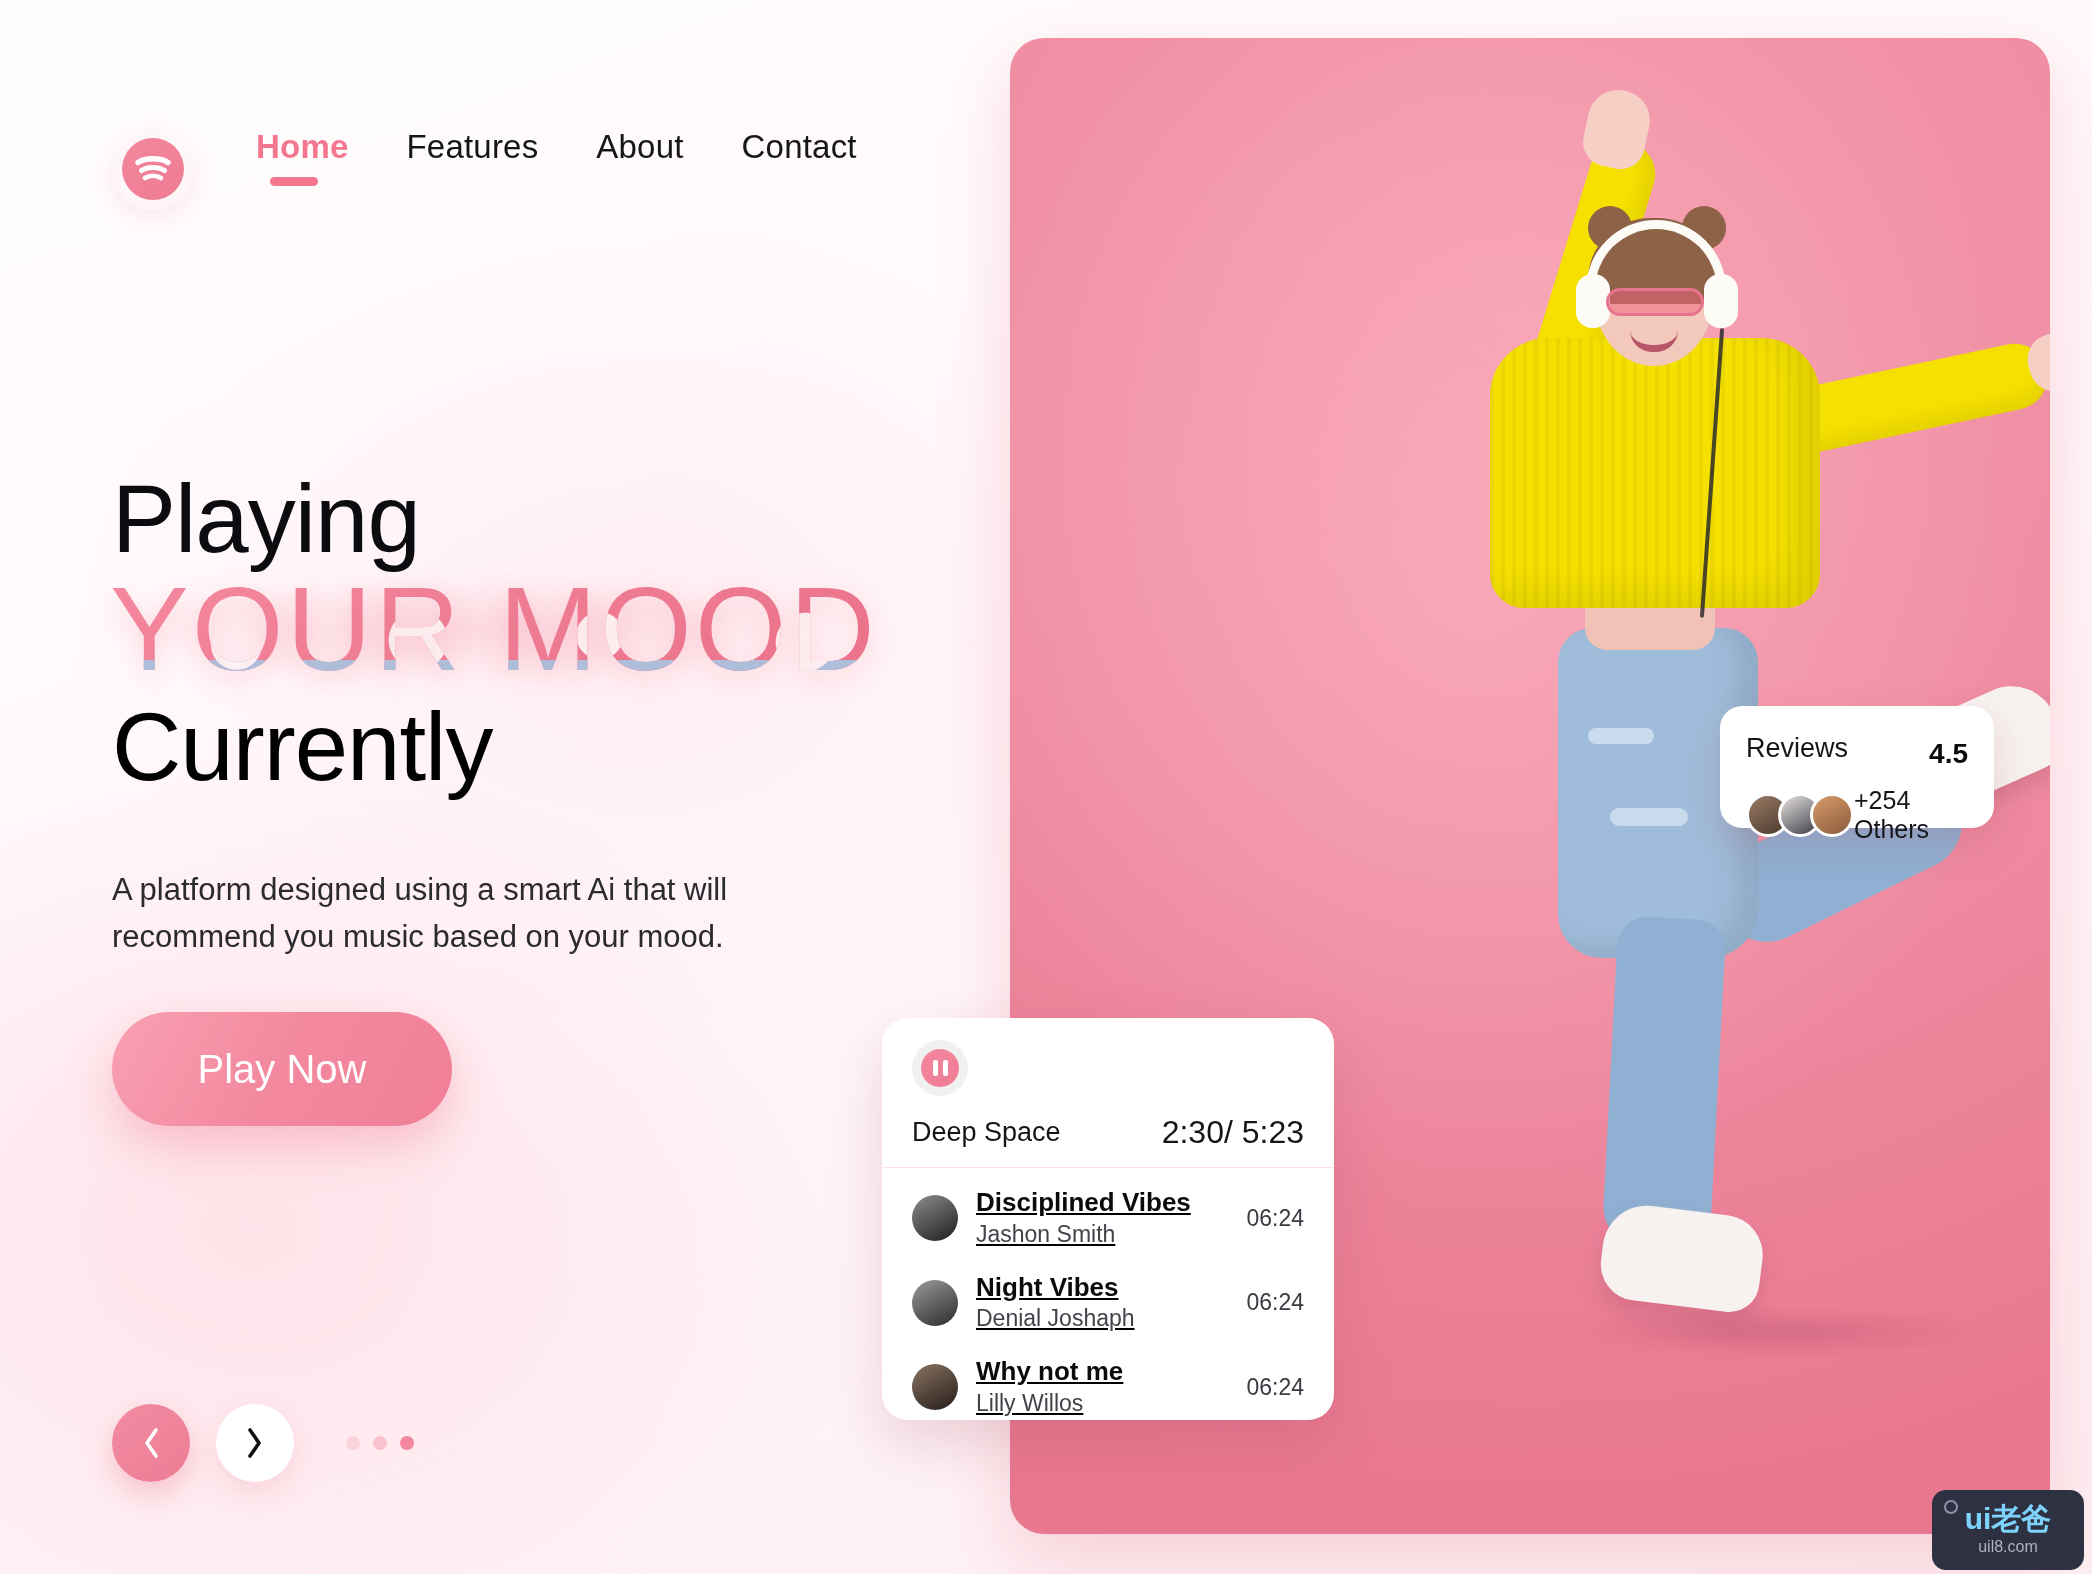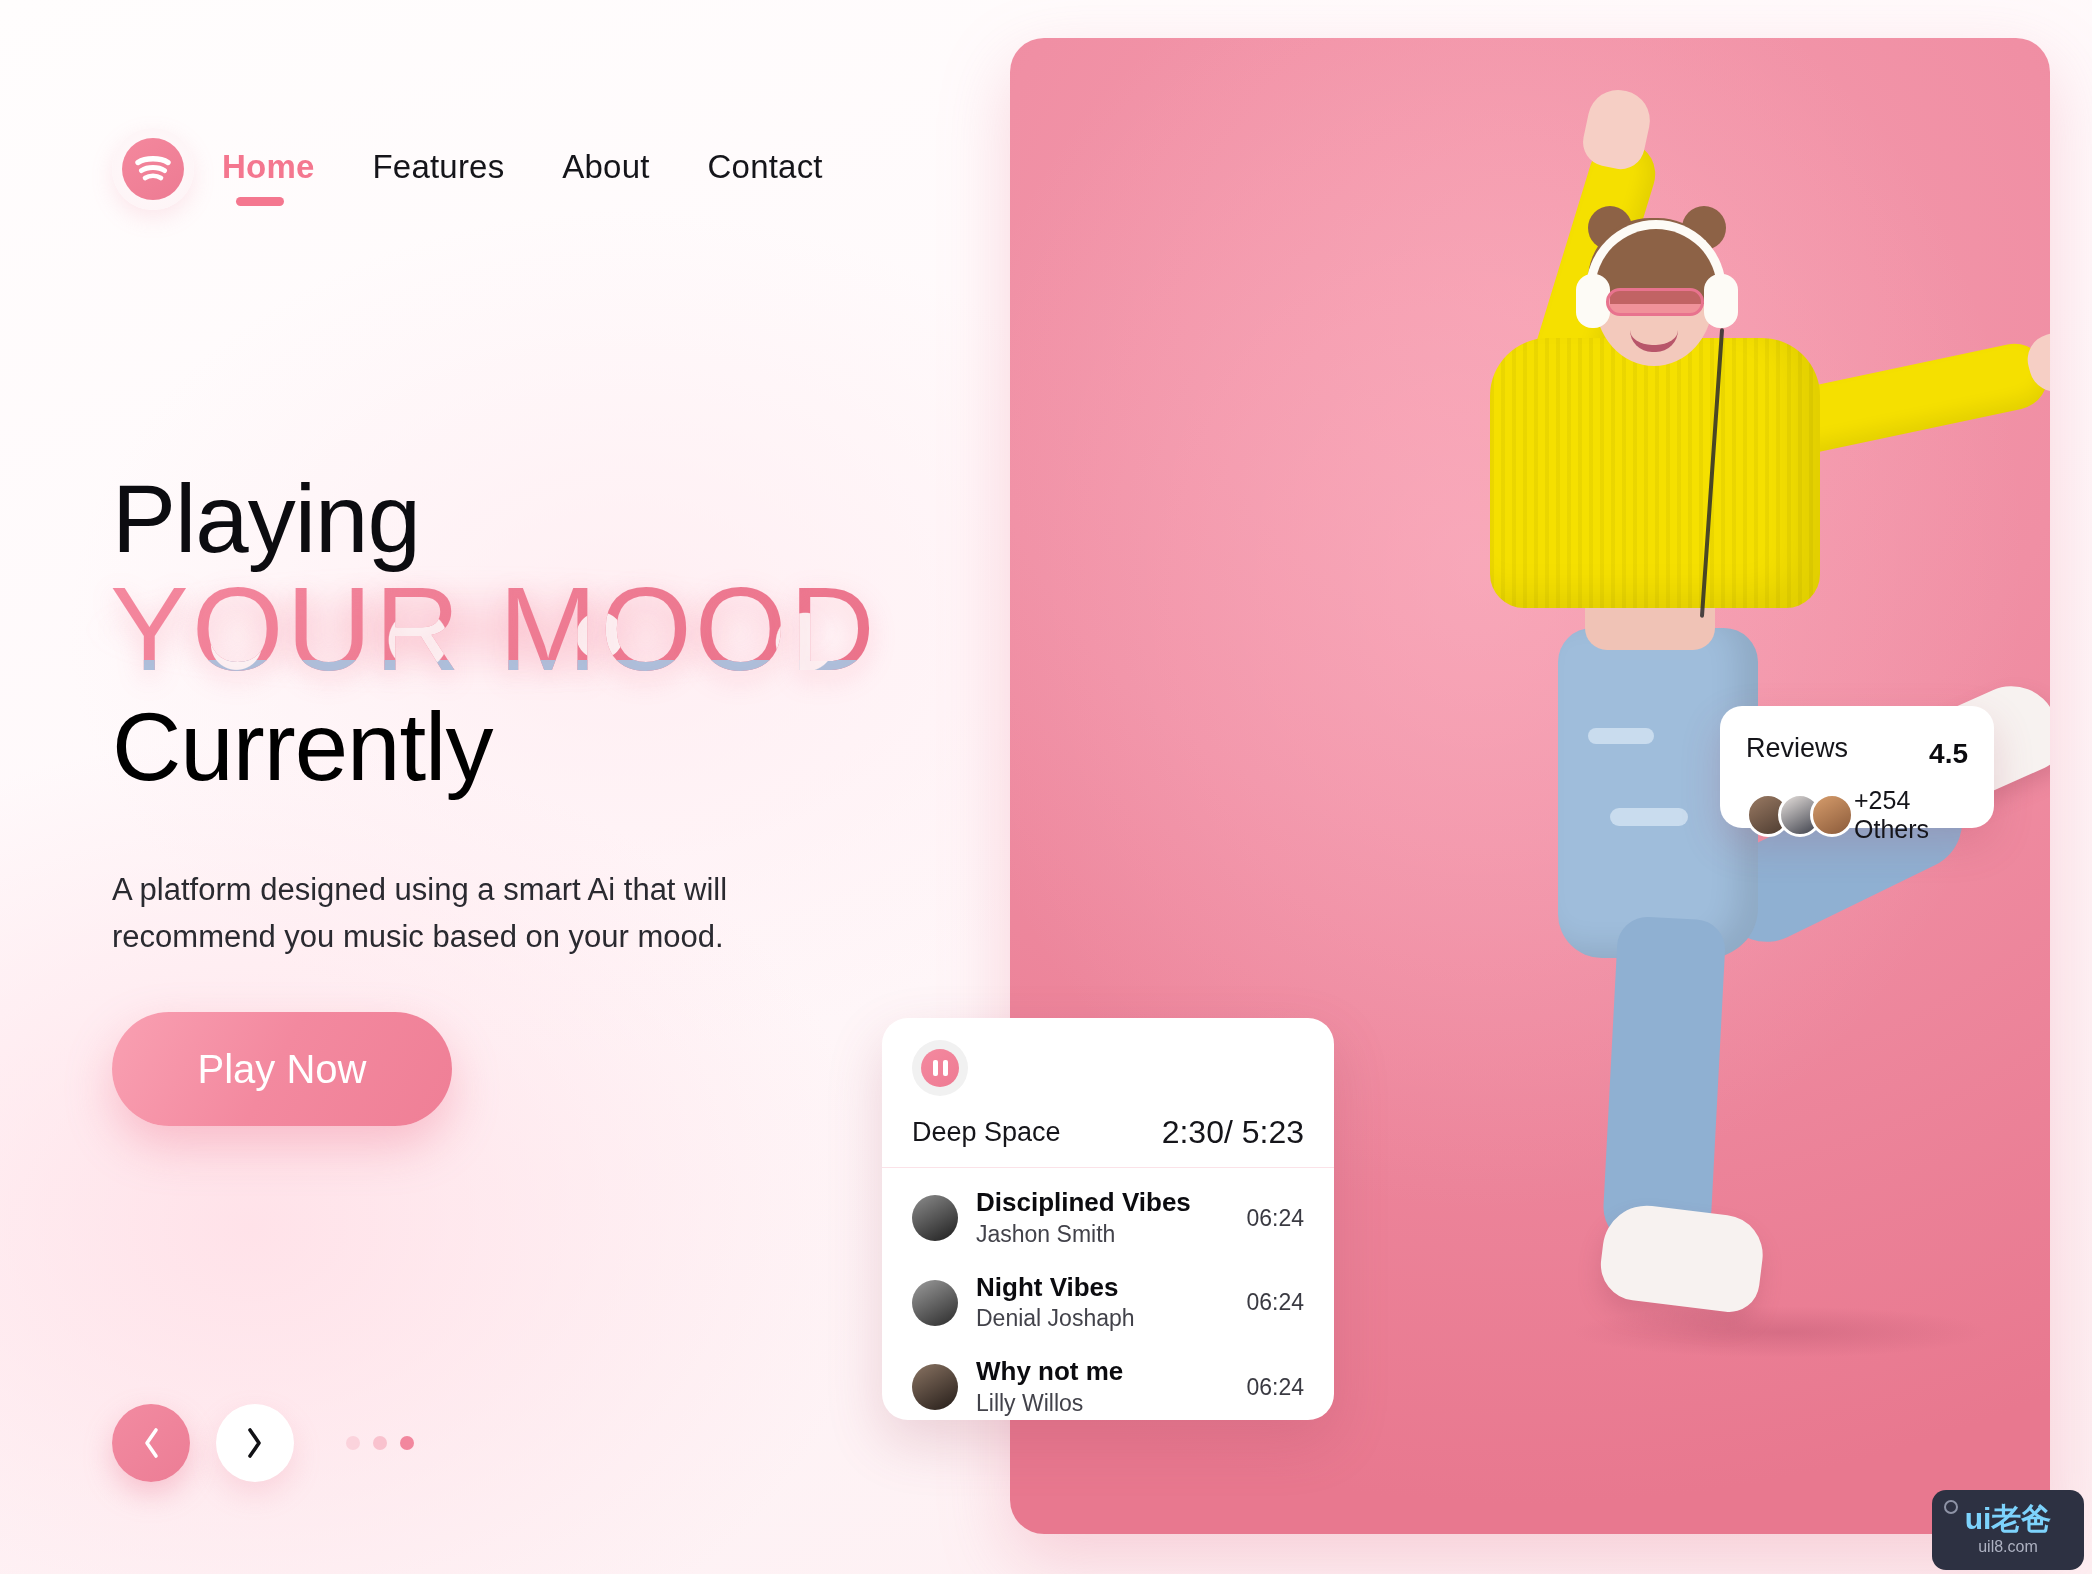--- a/index.html
+++ b/index.html
@@ -75,21 +75,21 @@
             border-radius:42px 46px 30px 34px; transform:rotate(-24deg);
             box-shadow:0 10px 18px rgba(150,70,90,.25); }
   .shoe-down{ left:592px; top:1172px; width:160px; height:96px; background:#f7f2f0;
               border-radius:44px 40px 30px 36px; transform:rotate(7deg);
               box-shadow:0 14px 22px rgba(150,70,90,.22); }
   .shadow-floor{ left:560px; top:1268px; width:420px; height:52px;
               background:radial-gradient(ellipse at center, rgba(190,90,115,.45) 0%, rgba(190,90,115,0) 70%);
               border-radius:50%; }
 
   
-  .navbar{ position:absolute; left:112px; top:128px; display:flex; align-items:center; gap:28px; }
+  .navbar{ position:absolute; left:112px; top:128px; display:flex; align-items:flex-start; gap:62px; }
   .logo-wrap{ width:82px; height:82px; border-radius:50%;
       background:radial-gradient(circle at 50% 45%, #fffafb 0%, #fdf3f5 100%);
       display:flex; align-items:center; justify-content:center;
       box-shadow:0 8px 22px rgba(240,140,160,.18); }
   .logo-circle{ width:62px; height:62px; border-radius:50%;
       background:linear-gradient(145deg,#f4889d 0%, #ed7b93 100%);
       display:flex; align-items:center; justify-content:center; }
   .nav-links{ display:flex; align-items:center; gap:58px; }
   .nav-item{ position:relative; font-size:33px; color:#15151a; letter-spacing:.2px;
              cursor:pointer; padding-bottom:4px; }
@@ -174,21 +174,21 @@
   .pause-inner{ width:38px; height:38px; border-radius:50%;
      background:linear-gradient(140deg,#f4899f 0%, #ee7b93 100%);
      display:flex; align-items:center; justify-content:center; gap:5px; }
   .pause-bar{ width:5px; height:16px; background:#fff; border-radius:2px; }
   .pl-nowrow{ display:flex; justify-content:space-between; align-items:center; margin-top:18px; }
   .pl-title{ font-size:27px; color:#15151a; }
   .pl-time{ font-size:32px; color:#15151a; }
   .tracks{ padding:8px 30px 14px; }
   .track{ display:flex; align-items:center; padding:11px 0; cursor:pointer; }
   .tr-av{ width:46px; height:46px; border-radius:50%; flex:0 0 46px; }
-  .tr-mid{ flex:1; margin-left:18px; }
+  .tr-mid{ flex:1; margin-left:18px;text-decoration:underline; }
   .tr-name{ font-size:26px; font-weight:700; color:#0b0b0f; line-height:1.18; }
   .tr-artist{ font-size:23px; color:#42424a; line-height:1.3; margin-top:2px; }
   .tr-dur{ font-size:23px; color:#3a3a42; }
 
   
   .watermark{ position:absolute; left:1932px; top:1490px; width:152px; height:80px;
      background:#2d3142; border-radius:14px; display:flex; flex-direction:column;
      align-items:center; justify-content:center; }
   .wm-dot{ position:absolute; left:12px; top:10px; width:14px; height:14px;
      border:2px solid #8e93a6; border-radius:50%; }

